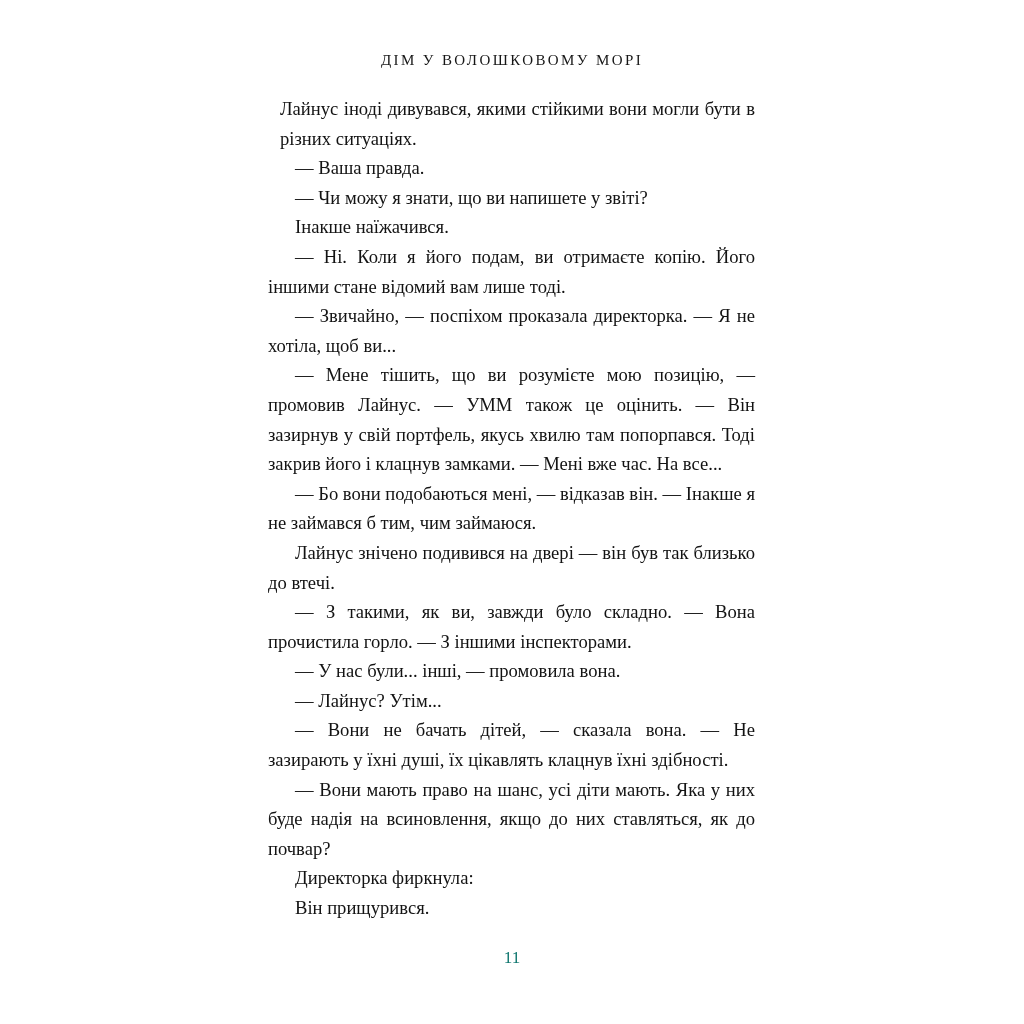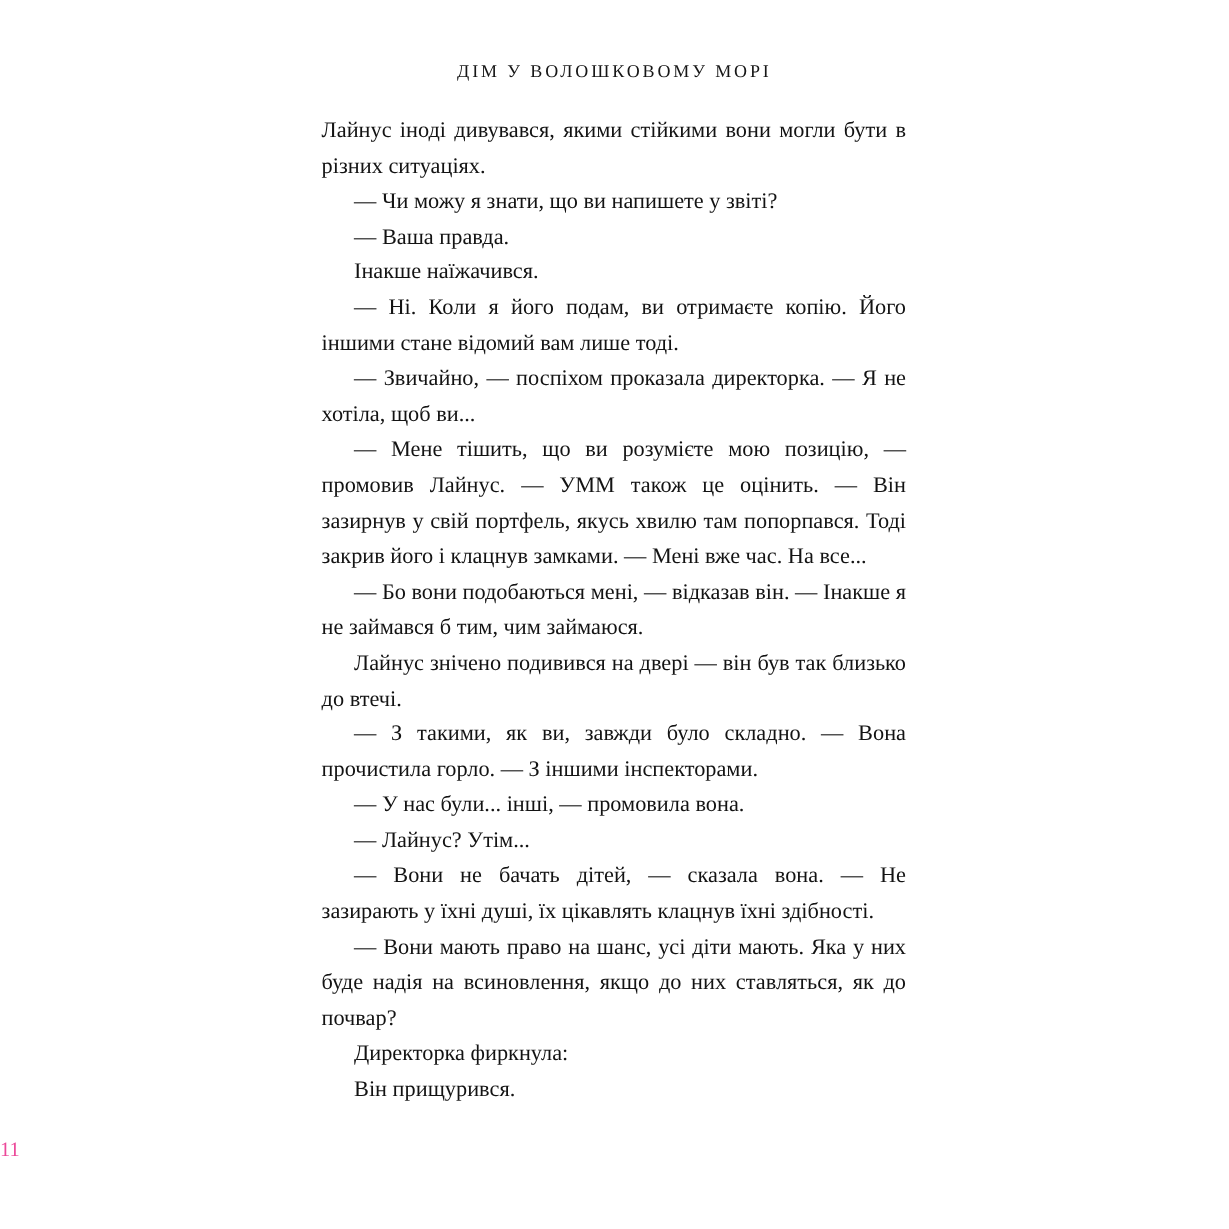--- a/index.html
+++ b/index.html
@@ -43,41 +43,43 @@
   }
   .textblock p {
     margin: 0;
     text-indent: 0;
   }
   .textblock p.ind {
     text-indent: 27px;
   }
   .textblock p.flush {
     text-indent: 0;
+    margin-left: 12px;
   }
   .folio {
     position: absolute;
     top: 948px;
     left: 0;
     width: 1024px;
+    text-align: center;
     font-size: 17px;
-    color: #ec4899;
+    color: #0f766e;
   }
 </style>
 </head>
 <body>
 
 <div class="page">
 
   <div class="running-head">Дім у волошковому морі</div>
 
   <div class="textblock">
     <p class="flush">Лайнус іноді дивувався, якими стійкими вони могли бути в різних ситуаціях.</p>
+    <p class="ind">— Ваша правда.</p>
     <p class="ind">— Чи можу я знати, що ви напишете у звіті?</p>
-    <p class="ind">— Ваша правда.</p>
     <p class="ind">Інакше наїжачився.</p>
     <p class="ind">— Ні. Коли я його подам, ви отримаєте копію. Його іншими стане відомий вам лише тоді.</p>
     <p class="ind">— Звичайно, — поспіхом проказала директорка. — Я не хотіла, щоб ви...</p>
     <p class="ind">— Мене тішить, що ви розумієте мою позицію, — промовив Лайнус. — УММ також це оцінить. — Він зазирнув у свій портфель, якусь хвилю там попорпався. Тоді закрив його і клацнув замками. — Мені вже час. На все...</p>
     <p class="ind">— Бо вони подобаються мені, — відказав він. — Інакше я не займався б тим, чим займаюся.</p>
     <p class="ind">Лайнус знічено подивився на двері — він був так близько до втечі.</p>
     <p class="ind">— З такими, як ви, завжди було складно. — Вона прочистила горло. — З іншими інспекторами.</p>
     <p class="ind">— У нас були... інші, — промовила вона.</p>
     <p class="ind">— Лайнус? Утім...</p>
     <p class="ind">— Вони не бачать дітей, — сказала вона. — Не зазирають у їхні душі, їх цікавлять клацнув їхні здібності.</p>

